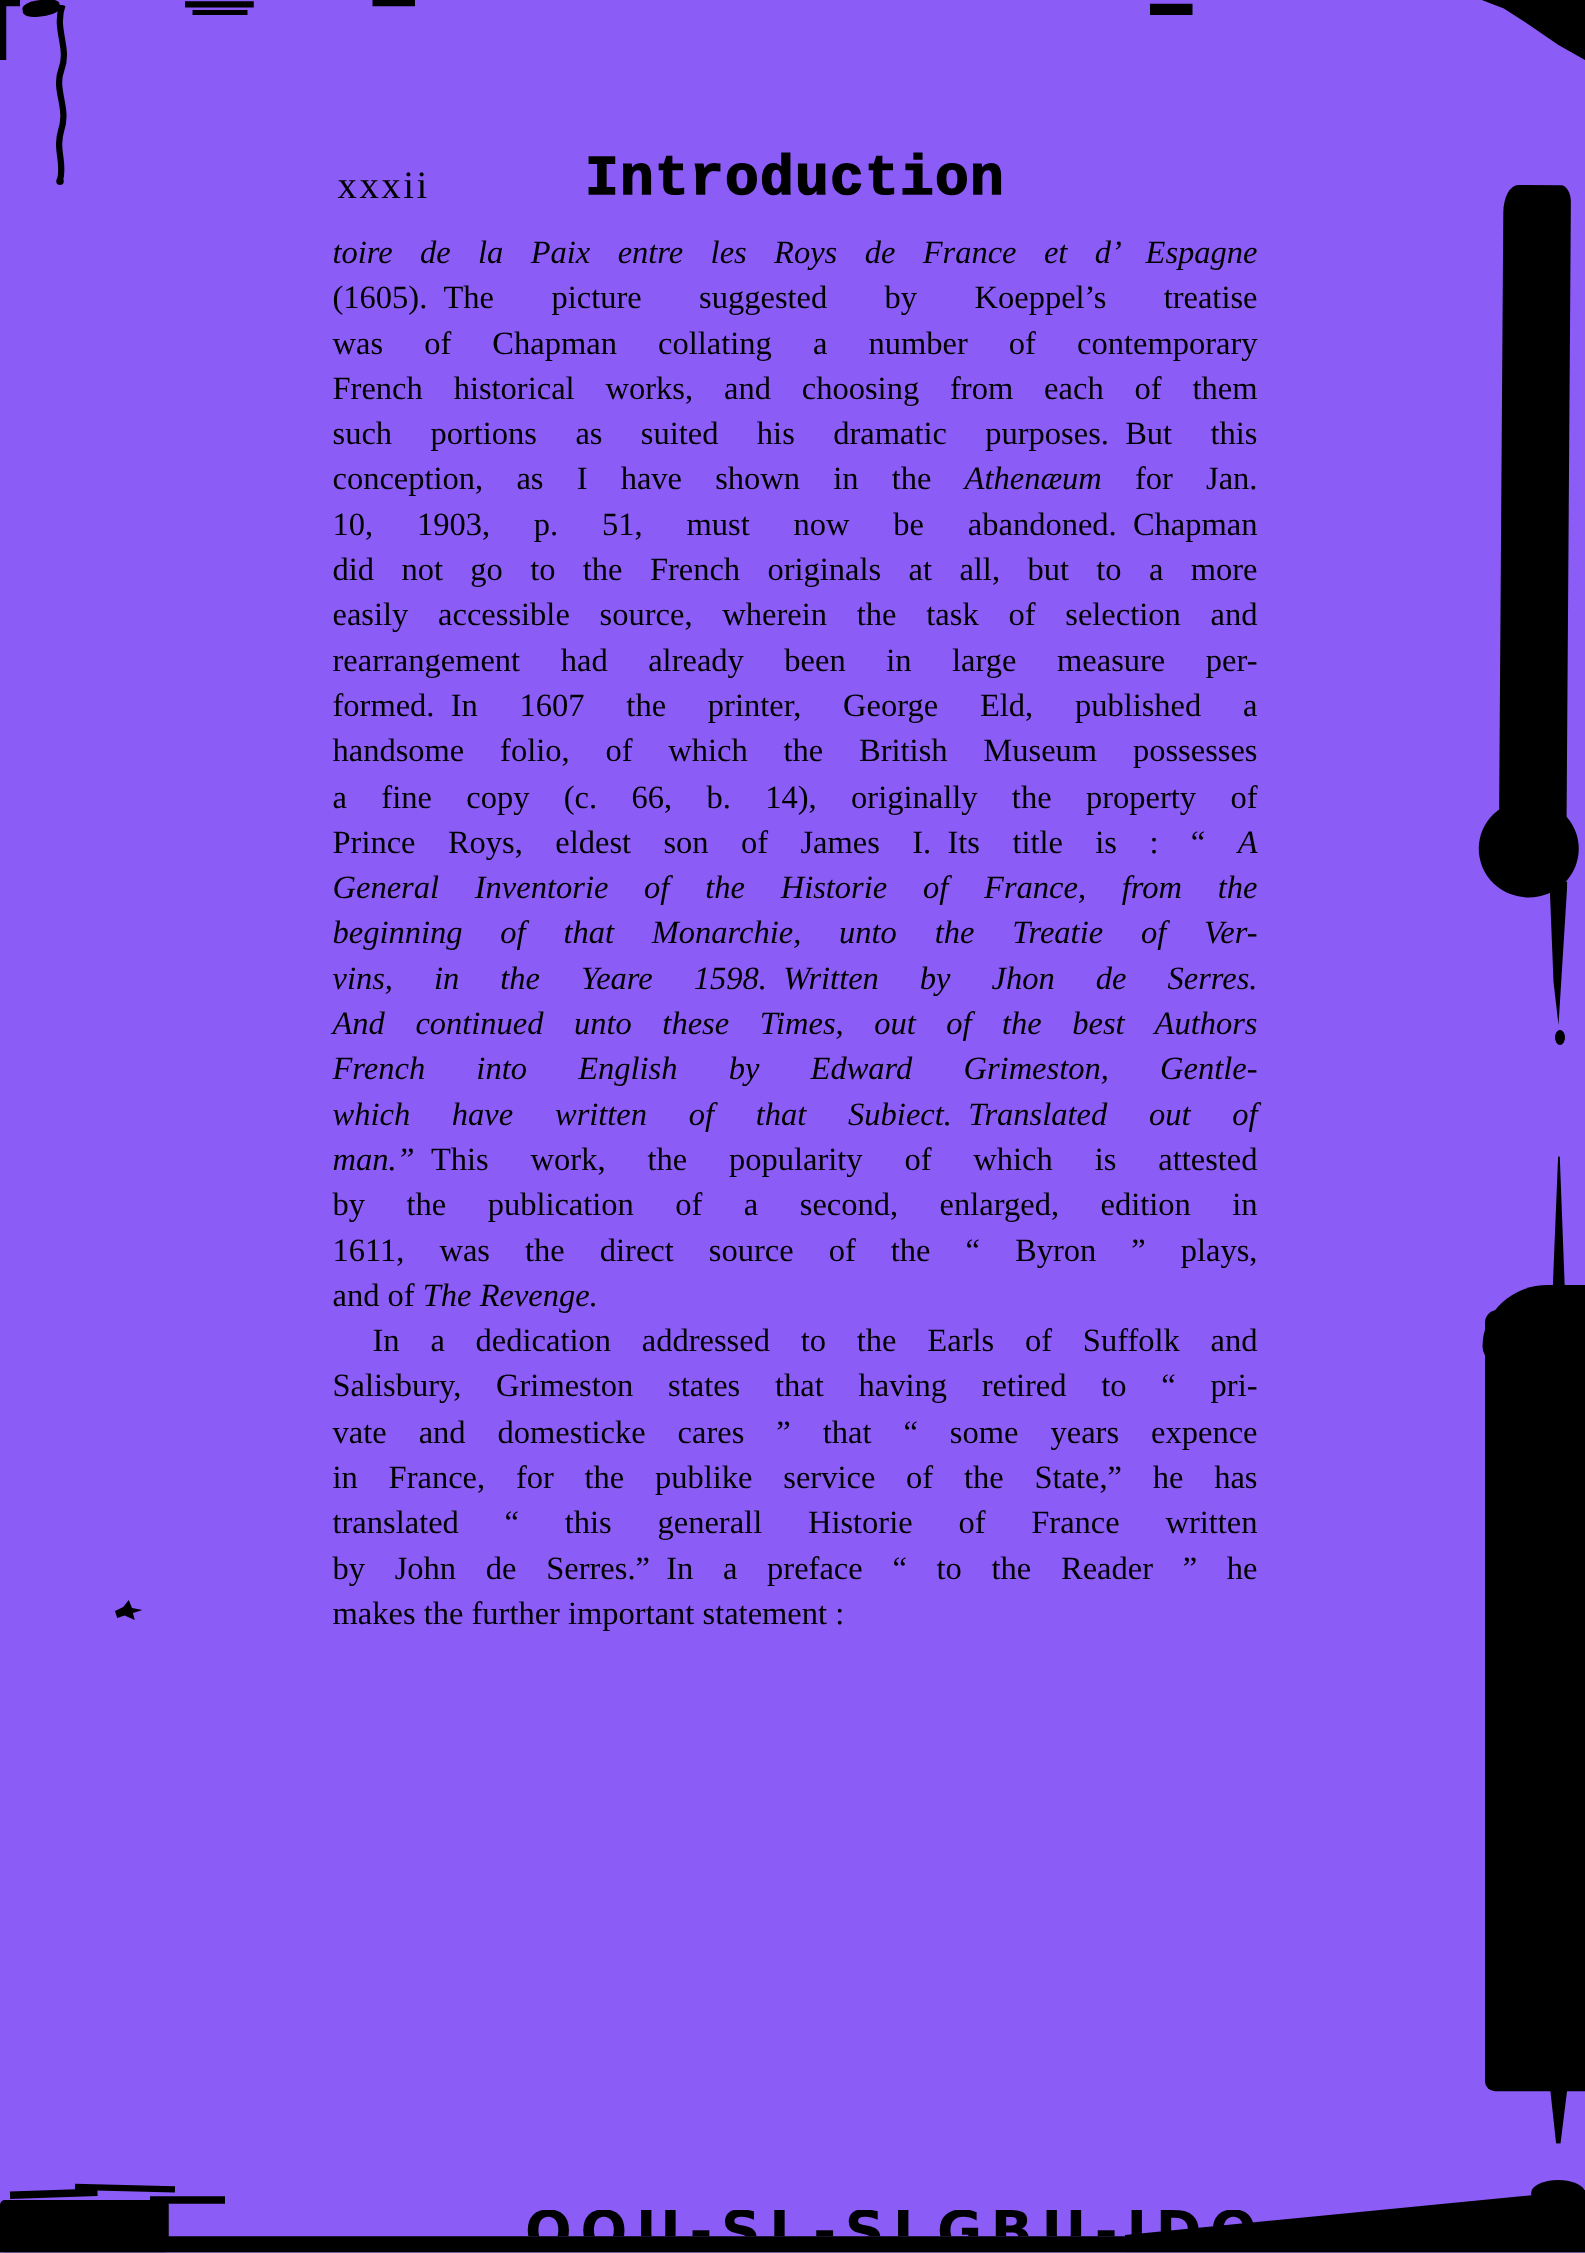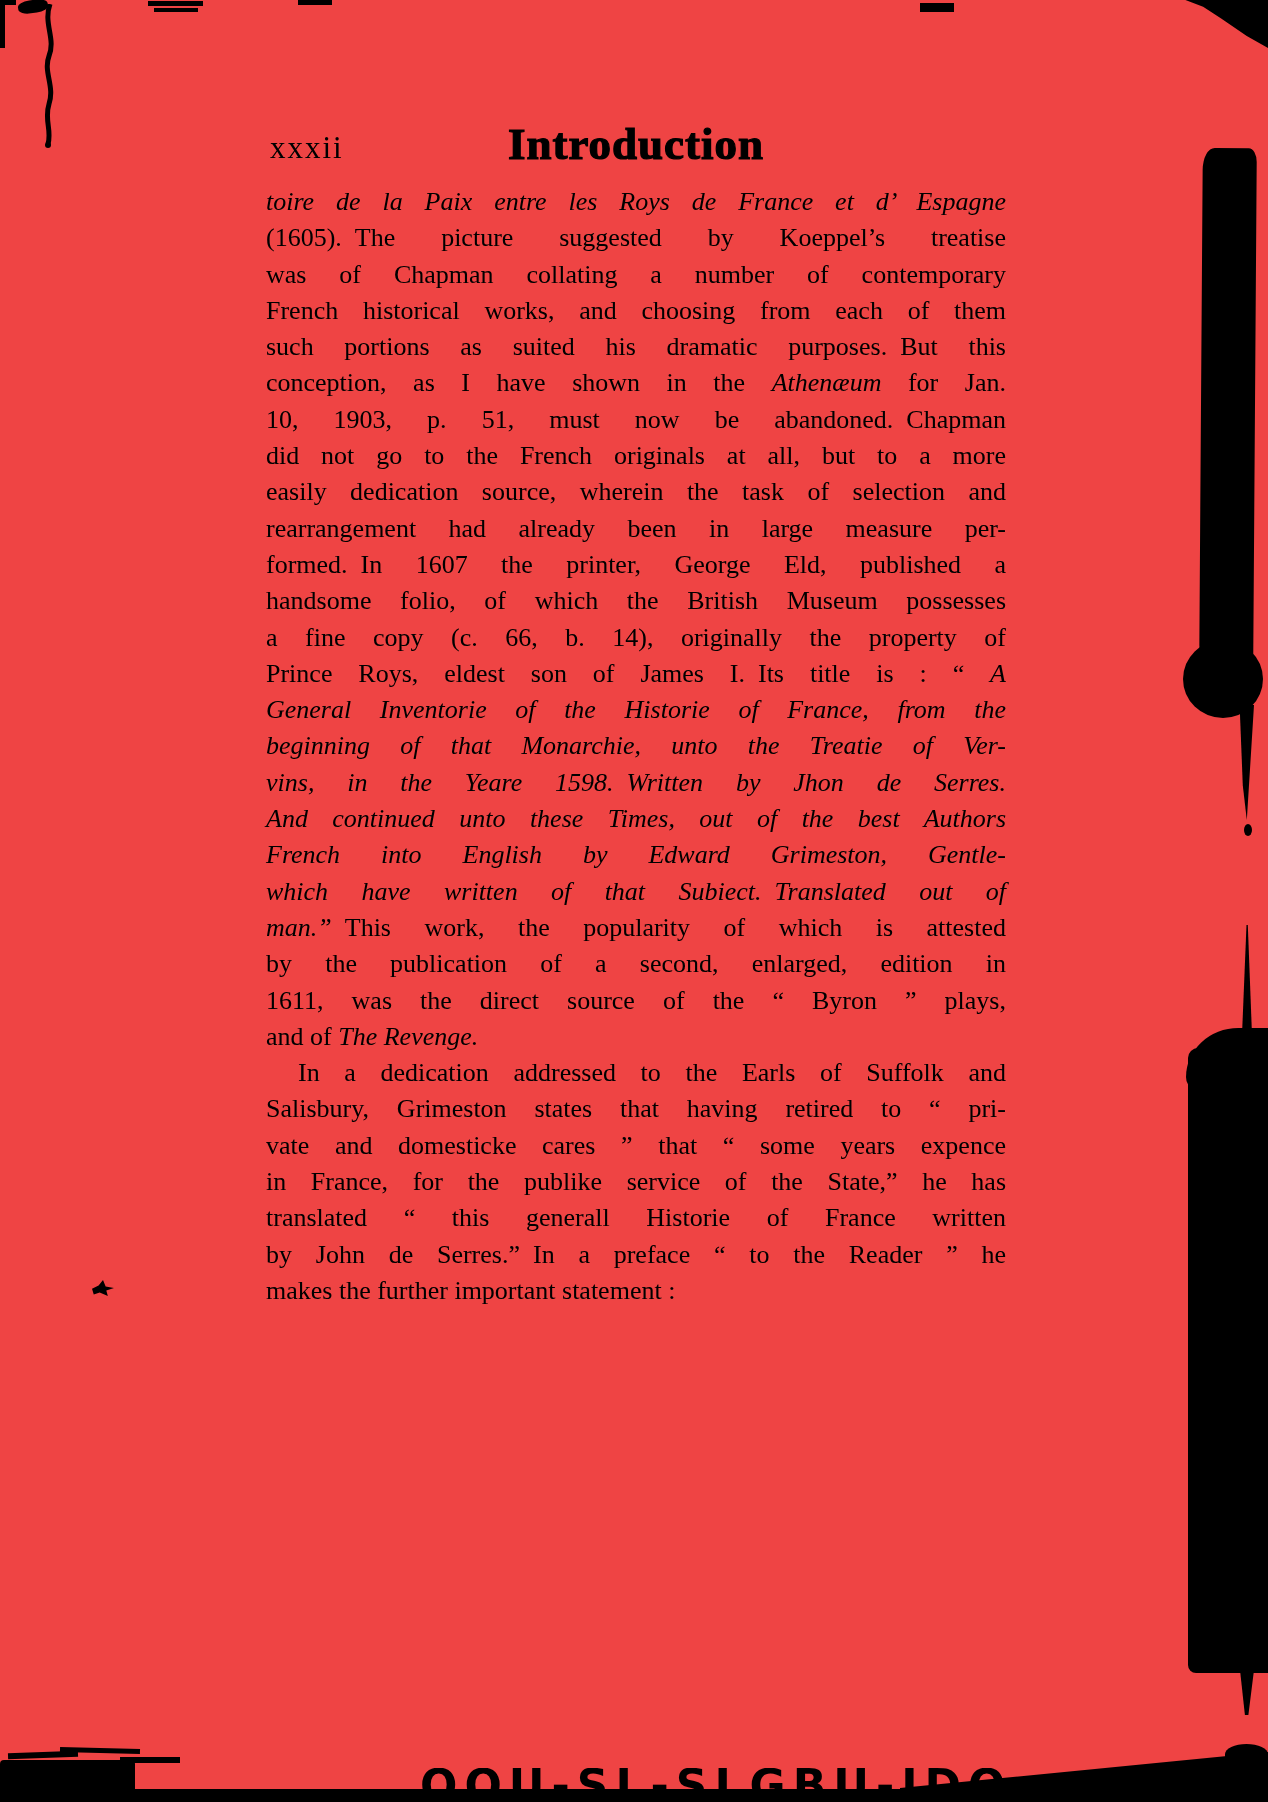--- a/index.html
+++ b/index.html
@@ -1,31 +1,31 @@
 <!DOCTYPE html>
 <html><head>
 <meta charset="utf-8">
 <style>
   html,body{margin:0;padding:0;background:#777;}
   .page{
     position:relative;
     width:1268px;height:1802px;
-    background:#ef4444;color:#000;
+    background:#8b5cf6;color:#000;
     overflow:hidden;
     font-family:"Liberation Serif", serif;
   }
   
   .folio{
     position:absolute;left:270px;top:130px;
     font-size:31px;letter-spacing:2px;
   }
   .chapter{
     position:absolute;left:266px;top:118px;width:740px;
     text-align:center;
-    font-family:Liberation Serif, serif;
+    font-family:Liberation Mono, monospace;
     font-weight:bold;font-size:45px;letter-spacing:1px;
     -webkit-text-stroke:1.2px #000;
   }
   
   .textblock{
     position:absolute;left:266px;top:184px;width:740px;
     font-size:26px;line-height:36.3px;
   }
   .line{
     text-align:justify;
@@ -86,21 +86,21 @@
 
   <div class="textblock">
       <div class="line"><span class="it">toire de la Paix entre les Roys de France et d’ Espagne</span></div>
       <div class="line"><span class="ro">(1605). The picture suggested by Koeppel’s treatise</span></div>
       <div class="line"><span class="ro">was of Chapman collating a number of contemporary</span></div>
       <div class="line"><span class="ro">French historical works, and choosing from each of them</span></div>
       <div class="line"><span class="ro">such portions as suited his dramatic purposes. But this</span></div>
       <div class="line"><span class="ro">conception, as I have shown in the </span><span class="it">Athenæum</span><span class="ro"> for Jan.</span></div>
       <div class="line"><span class="ro">10, 1903, p. 51, must now be abandoned. Chapman</span></div>
       <div class="line"><span class="ro">did not go to the French originals at all, but to a more</span></div>
-      <div class="line"><span class="ro">easily dedication source, wherein the task of selection and</span></div>
+      <div class="line"><span class="ro">easily accessible source, wherein the task of selection and</span></div>
       <div class="line"><span class="ro">rearrangement had already been in large measure per-</span></div>
       <div class="line"><span class="ro">formed. In 1607 the printer, George Eld, published a</span></div>
       <div class="line"><span class="ro">handsome folio, of which the British Museum possesses</span></div>
       <div class="line"><span class="ro">a fine copy (c. 66, b. 14), originally the property of</span></div>
       <div class="line"><span class="ro">Prince Roys, eldest son of James I. Its title is : “ </span><span class="it">A</span></div>
       <div class="line"><span class="it">General Inventorie of the Historie of France, from the</span></div>
       <div class="line"><span class="it">beginning of that Monarchie, unto the Treatie of Ver-</span></div>
       <div class="line"><span class="it">vins, in the Yeare 1598. Written by Jhon de Serres.</span></div>
       <div class="line"><span class="it">And continued unto these Times, out of the best Authors</span></div>
       <div class="line"><span class="it">French into English by Edward Grimeston, Gentle-</span></div>

